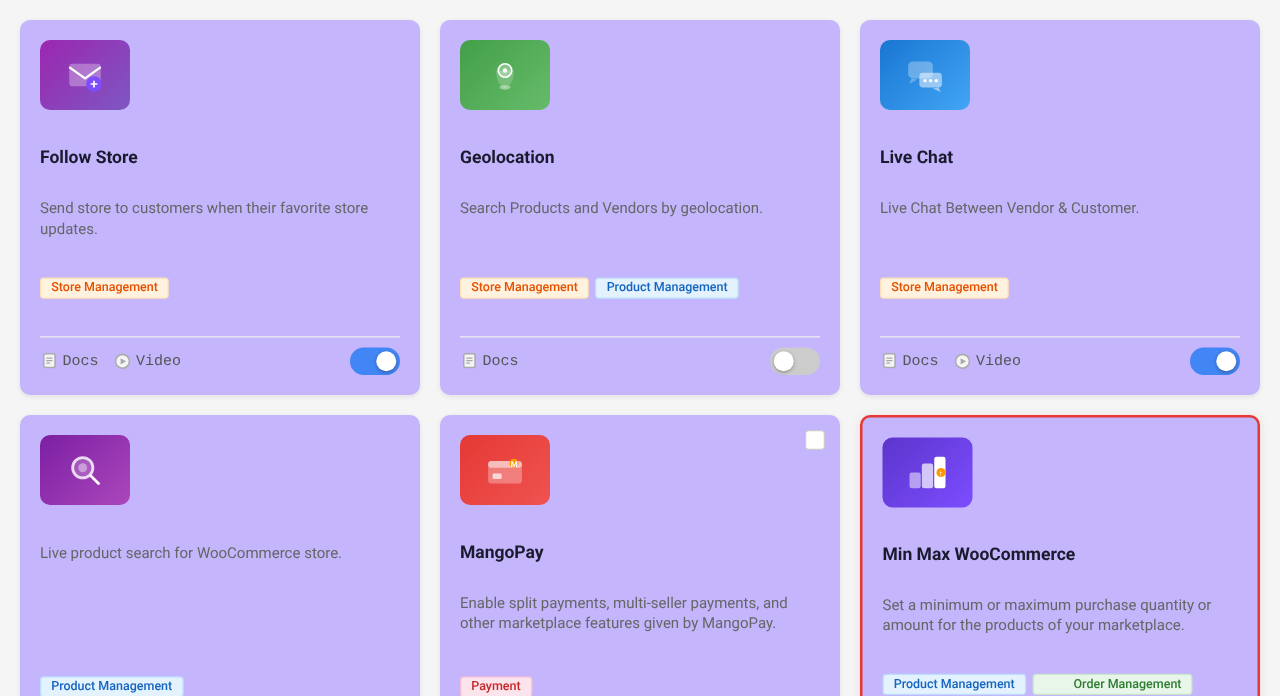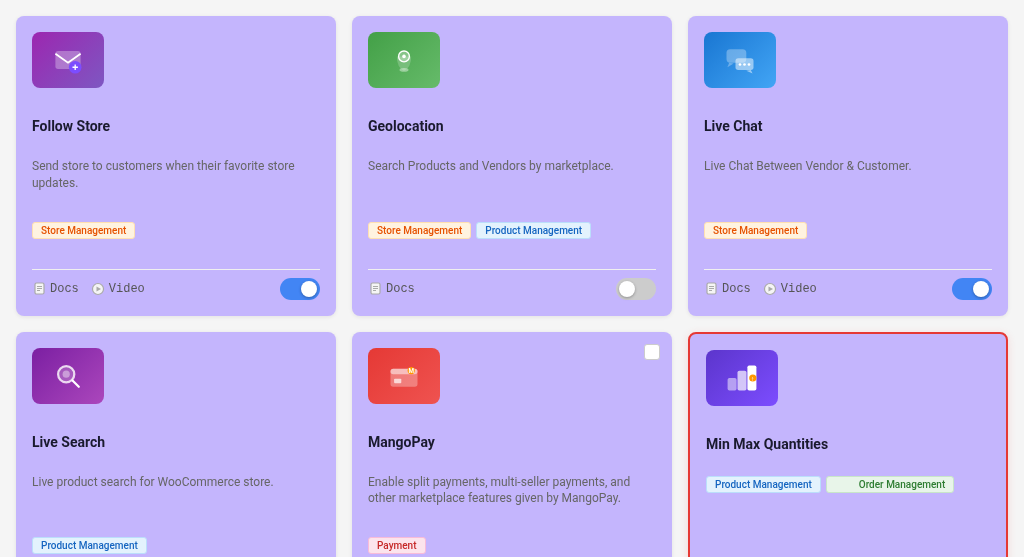--- a/index.html
+++ b/index.html
@@ -222,21 +222,21 @@
     <circle cx="20" cy="16" r="6" fill="rgba(255,255,255,0.3)" stroke="white" stroke-width="1.5"></circle>
     <path d="M12 16 Q12 28 20 32 Q28 28 28 16" fill="rgba(255,255,255,0.2)"></path>
     <circle cx="20" cy="16" r="2" fill="white"></circle>
     <ellipse cx="20" cy="31" rx="5" ry="2" fill="rgba(255,255,255,0.4)"></ellipse>
   </svg>
   </div>
       <div class="card-title">
     <span>Geolocation</span>
 
   </div>
-      <div class="card-desc">Search Products and Vendors by marketplace.</div>
+      <div class="card-desc">Search Products and Vendors by geolocation.</div>
       <div class="tags">
         <span class="tag tag-store">Store Management</span>
         <span class="tag tag-product">Product Management</span>
       </div>
       <div class="card-footer">
         <div class="footer-links">
           <div class="footer-link">
       <span class="footer-link-icon">
         <svg width="13" height="13" viewBox="0 0 13 13" fill="none">
           <rect x="2" y="1" width="9" height="11" rx="1.5" stroke="#aaa" stroke-width="1.2" fill="#f5f5f5"></rect>
@@ -306,24 +306,20 @@
       </div>
     </div>
     <div class="card">
       <div class="card-icon icon-livesearch">
     <svg viewBox="0 0 40 40" fill="none" xmlns="http://www.w3.org/2000/svg">
     <circle cx="18" cy="18" r="9" stroke="rgba(255,255,255,0.8)" stroke-width="2.5" fill="rgba(255,255,255,0.2)"></circle>
     <line x1="25" y1="25" x2="32" y2="32" stroke="white" stroke-width="2.5" stroke-linecap="round"></line>
     <circle cx="18" cy="18" r="4" fill="rgba(255,255,255,0.4)"></circle>
   </svg>
   </div>
-      <div class="card-title">
-    <span>Live Search</span>
-
-  </div>
       <div class="card-desc">Live product search for WooCommerce store.</div>
       <div class="tags">
         <span class="tag tag-product">Product Management</span>
       </div>
       <div class="card-footer">
         <div class="footer-links">
           <div class="footer-link">
       <span class="footer-link-icon">
         <svg width="13" height="13" viewBox="0 0 13 13" fill="none">
           <rect x="2" y="1" width="9" height="11" rx="1.5" stroke="#aaa" stroke-width="1.2" fill="#f5f5f5"></rect>
@@ -395,23 +391,24 @@
       <div class="card-icon icon-minmax">
     <svg viewBox="0 0 40 40" fill="none" xmlns="http://www.w3.org/2000/svg">
     <rect x="4" y="20" width="10" height="14" rx="2" fill="rgba(255,255,255,0.5)"></rect>
     <rect x="15" y="12" width="10" height="22" rx="2" fill="rgba(255,255,255,0.7)"></rect>
     <rect x="26" y="6" width="10" height="28" rx="2" fill="white"></rect>
     <circle cx="32" cy="20" r="4" fill="#ff9800"></circle>
     <text x="30" y="23" font-size="7" fill="white" font-weight="bold">↑</text>
   </svg>
   </div>
       <div class="card-title">
-    <span>Min Max Quantities</span>
-
-  </div>
+    <span>Min Max WooCommerce</span>
+
+  </div>
+      <div class="card-desc">Set a minimum or maximum purchase quantity or amount for the products of your marketplace.</div>
       <div class="tags">
         <span class="tag tag-product">Product Management</span>
         <span class="tag tag-order">Order Management</span>
       </div>
       <div class="card-footer">
         <div class="footer-links">
           <div class="footer-link">
       <span class="footer-link-icon">
         <svg width="13" height="13" viewBox="0 0 13 13" fill="none">
           <rect x="2" y="1" width="9" height="11" rx="1.5" stroke="#aaa" stroke-width="1.2" fill="#f5f5f5"></rect>

